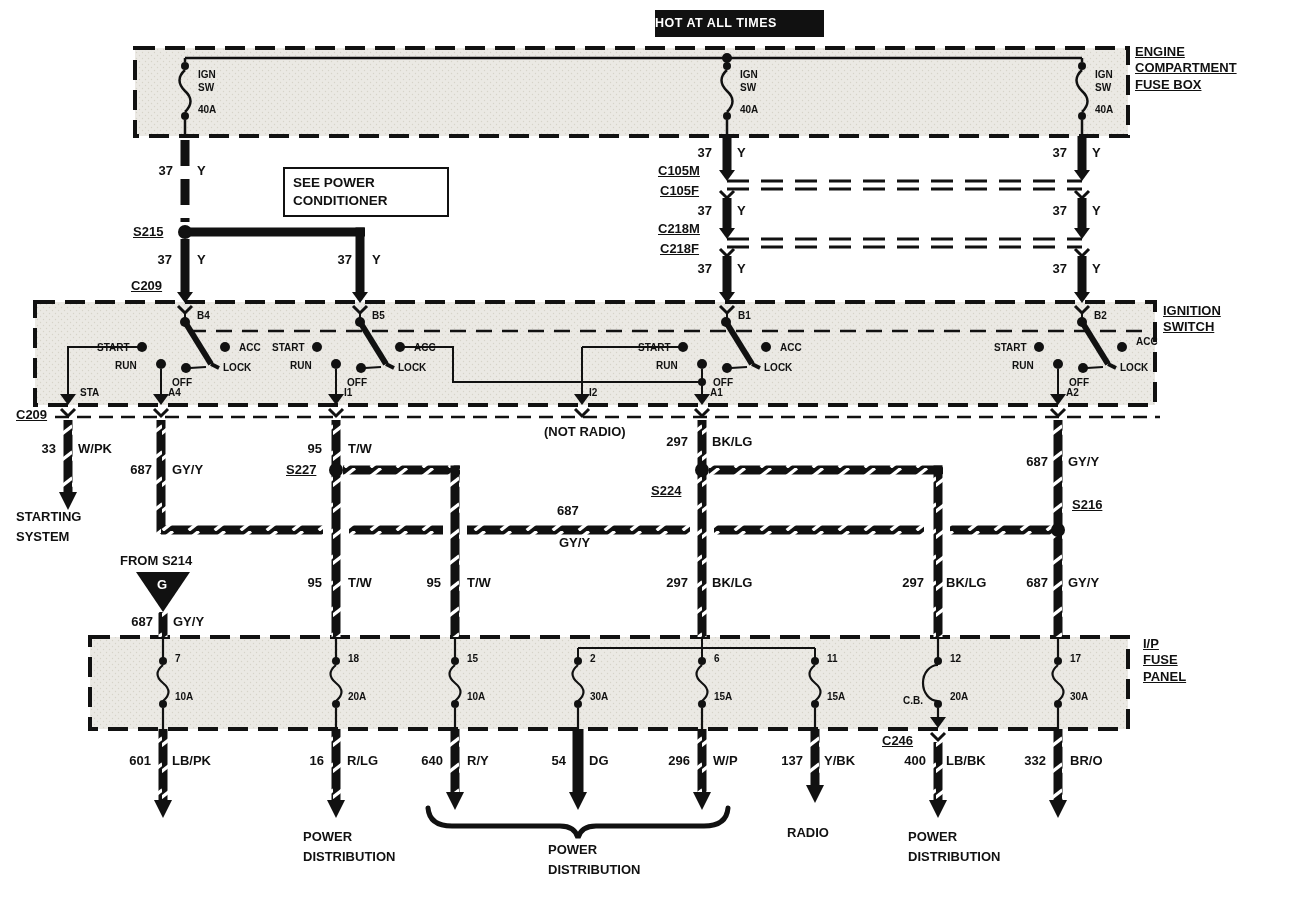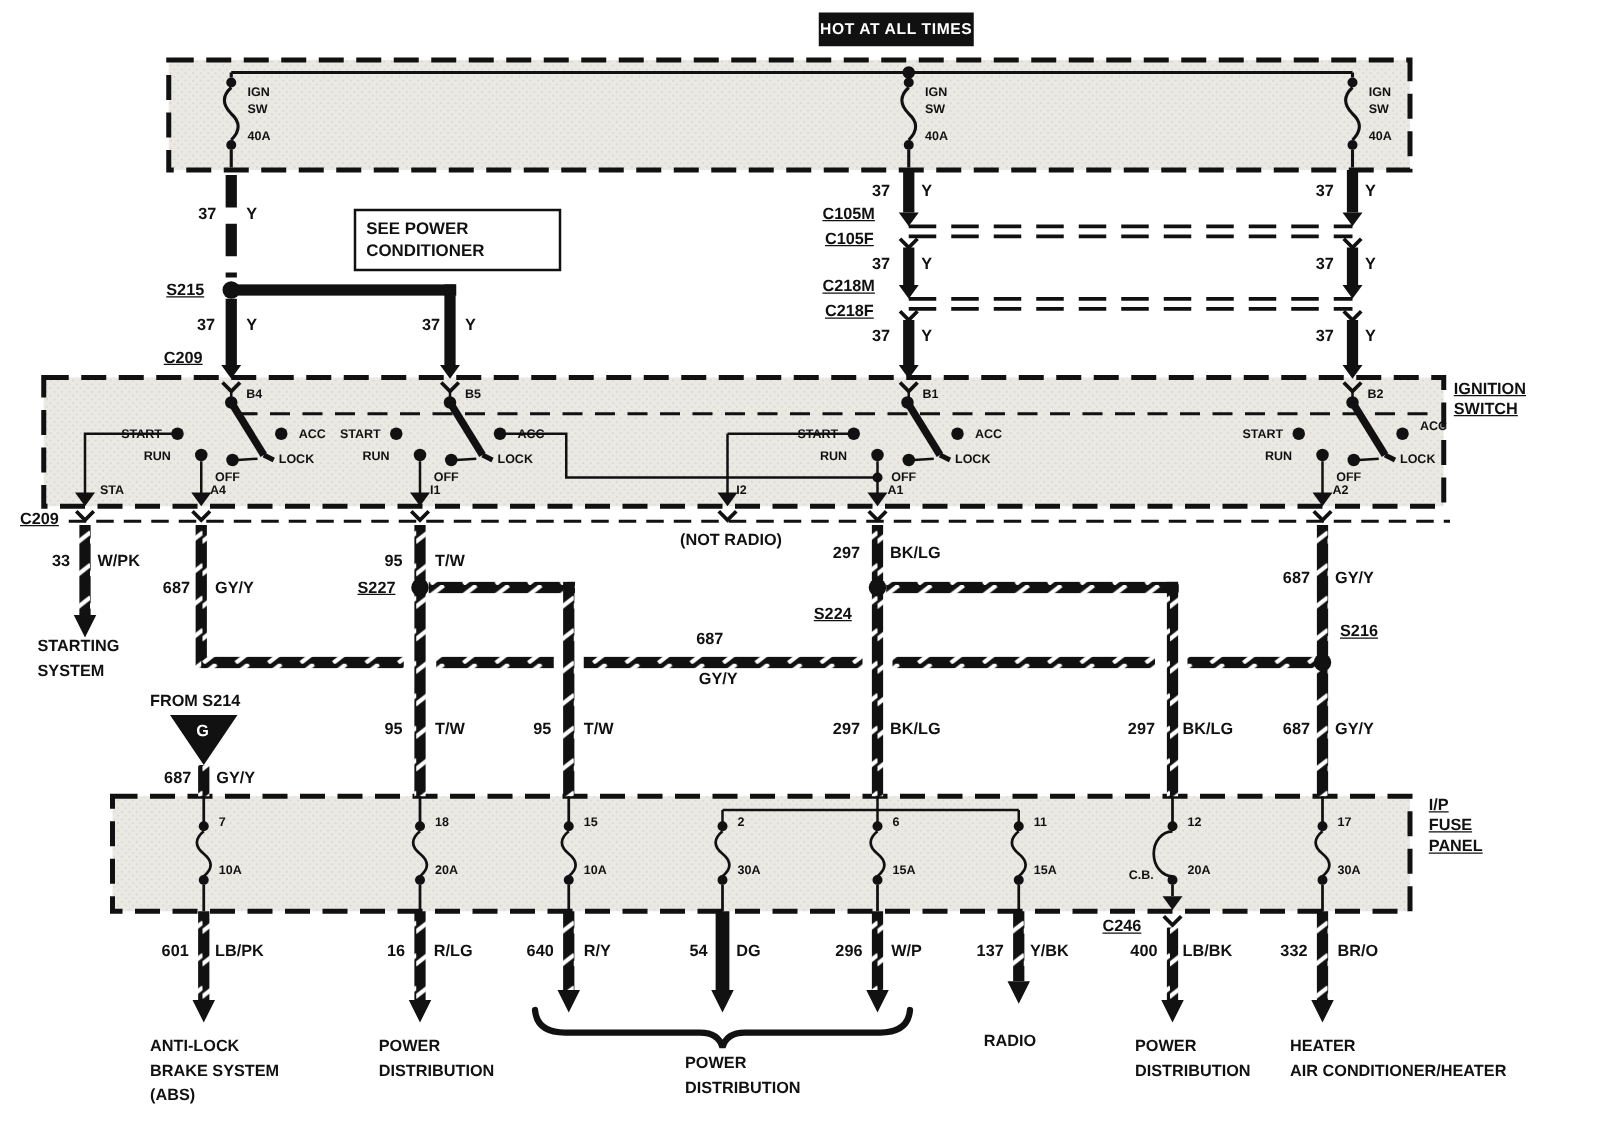--- a/index.html
+++ b/index.html
@@ -5,22 +5,22 @@
   html,body{margin:0;padding:0;background:#fff;}
   .stage{position:relative;width:1296px;height:906px;background:#fff;
          font-family:"Liberation Sans",sans-serif;overflow:hidden;}
   .stage svg{position:absolute;left:0;top:0;}
   .lb{position:absolute;font-weight:700;font-size:13px;color:#111;
       white-space:pre-line;line-height:1.25;}
   .sm{font-size:10px;line-height:1.3;}
   .u{text-decoration:underline;}
   .num{width:36px;text-align:right;}
   .dest{line-height:1.5;}
-  .banner{position:absolute;left:655px;top:10px;width:124px;height:27px;
-          background:#111;color:#fff;text-align:center;line-height:27px;
+  .banner{position:absolute;left:655px;top:10px;width:169px;height:27px;
+          background:#111;color:#fff;text-align:left;line-height:27px;
           font-weight:700;font-size:12.5px;letter-spacing:.5px;}
   .note{position:absolute;left:283px;top:167px;width:146px;border:2.5px solid #111;
         background:#fff;padding:5px 8px;font-weight:700;font-size:13.5px;
         line-height:1.35;white-space:pre-line;color:#111;}
   .gsym{color:#fff;}
 </style>
 </head>
 <body>
 
 <div class="stage">
@@ -268,20 +268,23 @@
         <use href="#arr-l" x="1058" y="800"></use>
   </g>
   <path d="M428,808 C429,820 437,826 452,826 L560,826 C570,826 576,830 578,838
            C580,830 586,826 596,826 L704,826 C719,826 727,820 728,808" fill="none" stroke="#111" stroke-width="5" stroke-linecap="round"></path>
 </svg>
 
 <div class="banner"><span>HOT AT ALL TIMES</span></div>
 <div class="note"><span>SEE POWER
 CONDITIONER</span></div>
 
+<div class="lb u" style="left:1135px;top:44px">ENGINE
+COMPARTMENT
+FUSE BOX</div>
 <div class="lb u" style="left:1163px;top:303px">IGNITION
 SWITCH</div>
 <div class="lb u" style="left:1143px;top:636px">I/P
 FUSE
 PANEL</div>
 
 <div class="lb sm" style="left:198px;top:68px">IGN
 SW</div>
 <div class="lb sm" style="left:198px;top:103px">40A</div>
 <div class="lb sm" style="left:740px;top:68px">IGN
@@ -349,21 +352,21 @@
 <div class="lb sm" style="left:1069px;top:376px">OFF</div>
 <div class="lb sm" style="left:1136px;top:335px">ACC</div>
 <div class="lb sm" style="left:1120px;top:361px">LOCK</div>
 <div class="lb sm" style="left:1094px;top:309px">B2</div>
 <div class="lb sm" style="left:1066px;top:386px">A2</div>
 
 <div class="lb u" style="left:16px;top:407px">C209</div>
 
 <div class="lb num" style="left:20px;top:441px">33</div>
 <div class="lb" style="left:78px;top:441px">W/PK</div>
-<div class="lb dest" style="left:30px;top:507px">STARTING
+<div class="lb dest" style="left:16px;top:507px">STARTING
 SYSTEM</div>
 
 <div class="lb num" style="left:116px;top:462px">687</div>
 <div class="lb" style="left:172px;top:462px">GY/Y</div>
 
 <div class="lb num" style="left:286px;top:441px">95</div>
 <div class="lb" style="left:348px;top:441px">T/W</div>
 <div class="lb u" style="left:286px;top:462px">S227</div>
 
 <div class="lb" style="left:544px;top:424px">(NOT RADIO)</div>
@@ -426,26 +429,21 @@
 <div class="lb" style="left:589px;top:753px">DG</div>
 <div class="lb num" style="left:654px;top:753px">296</div>
 <div class="lb" style="left:713px;top:753px">W/P</div>
 <div class="lb num" style="left:767px;top:753px">137</div>
 <div class="lb" style="left:824px;top:753px">Y/BK</div>
 <div class="lb num" style="left:890px;top:753px">400</div>
 <div class="lb" style="left:946px;top:753px">LB/BK</div>
 <div class="lb num" style="left:1010px;top:753px">332</div>
 <div class="lb" style="left:1070px;top:753px">BR/O</div>
 
-<div class="lb dest" style="left:120px;top:827px">ANTI-LOCK
-BRAKE SYSTEM
-(ABS)</div>
 <div class="lb dest" style="left:303px;top:827px">POWER
 DISTRIBUTION</div>
 <div class="lb dest" style="left:548px;top:840px">POWER
 DISTRIBUTION</div>
 <div class="lb" style="left:787px;top:825px">RADIO</div>
 <div class="lb dest" style="left:908px;top:827px">POWER
 DISTRIBUTION</div>
-<div class="lb dest" style="left:1032px;top:827px">HEATER
-AIR CONDITIONER/HEATER</div>
 
 </div>
 
 </body></html>

